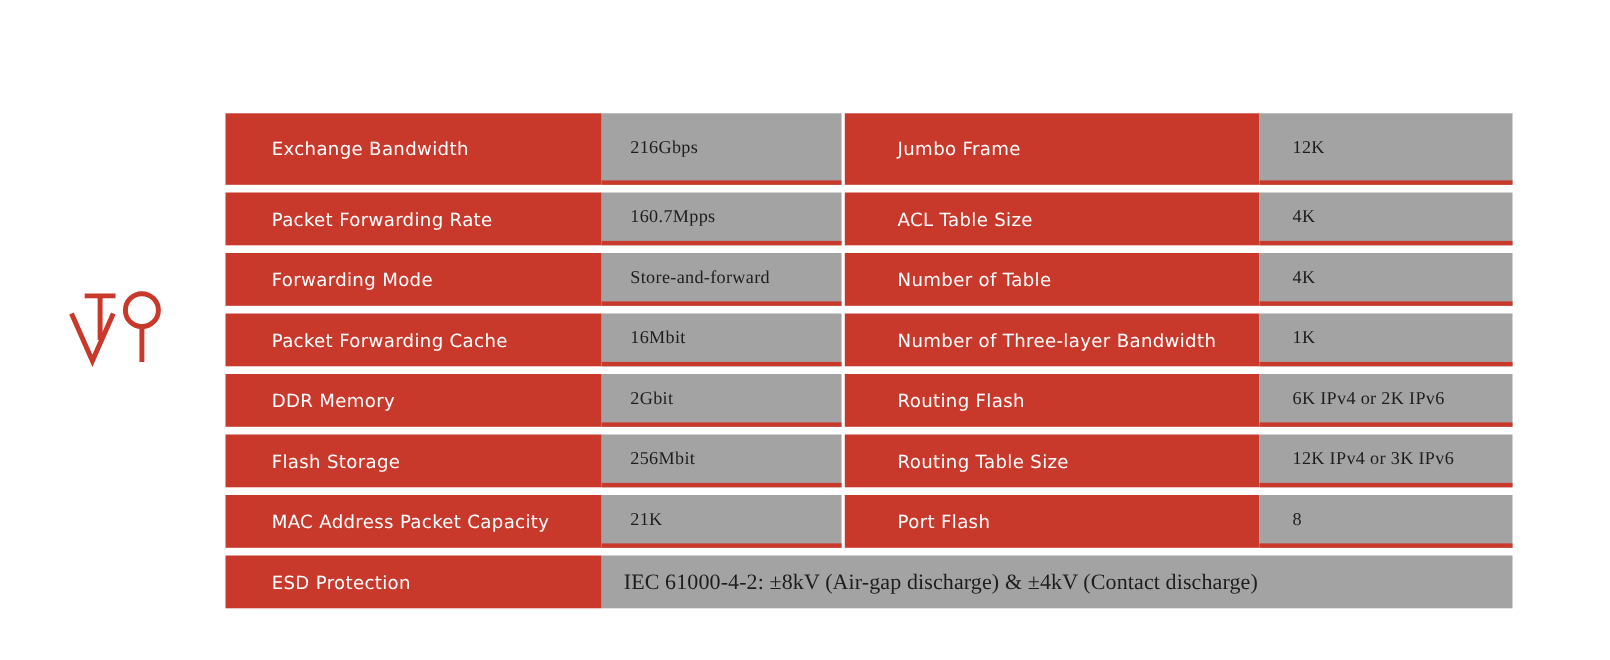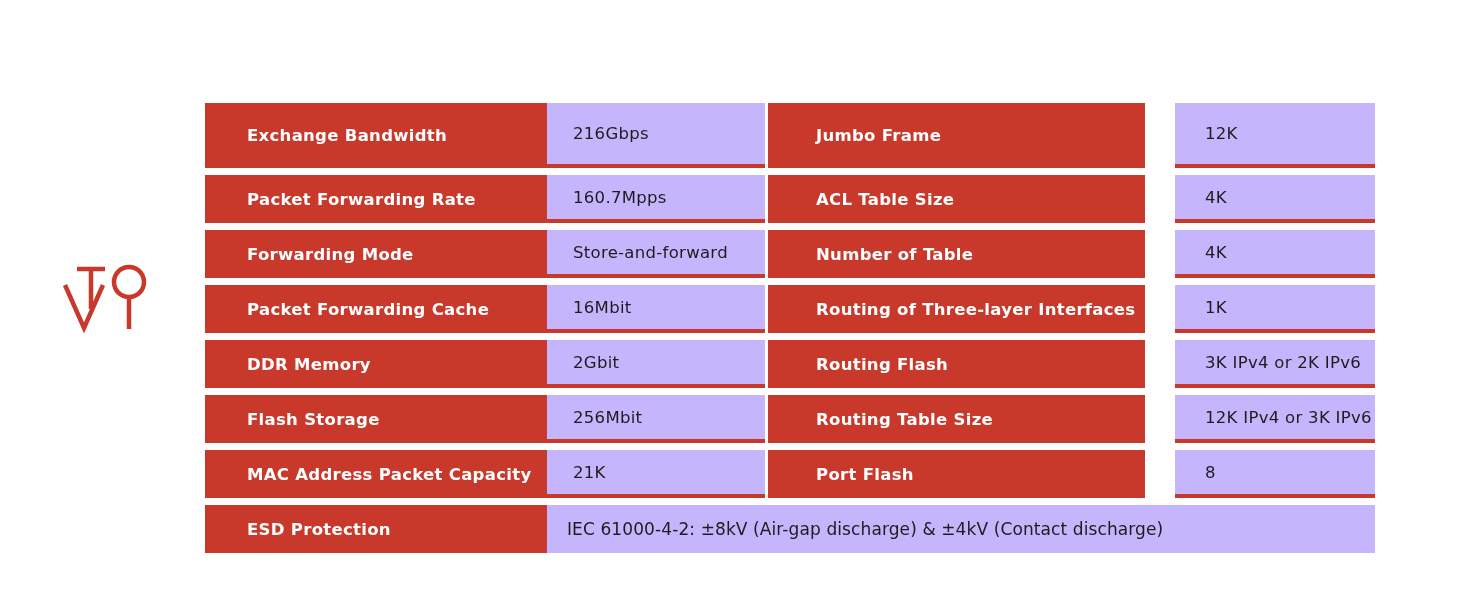--- a/index.html
+++ b/index.html
@@ -44,39 +44,40 @@
     display: flex;
     align-items: center;
     font-size: 16.5px;
     letter-spacing: 0.3px;
     white-space: nowrap;
     overflow: hidden;
   }
   .cell-label {
     background: var(--red, #c8382b);
     color: #ffffff;
-    font-weight: 700;
+    font-weight: 400;
   }
   .cell-label.col-left  { padding-left: 42px; }
   .cell-label.col-right { padding-left: 48px; }
 
   .cell-value {
-    background: #c4b5fd;
+    background: #a3a3a3;
     border-bottom: 4px solid var(--red, #c8382b);
     color: var(--text, #1d1d1d);
+    font-family: Liberation Serif, serif;
   }
   .cell-value.col-left  { padding-left: 26px; margin-right: 3px; }
-  .cell-value.col-right { padding-left: 30px; margin-left: 30px; }
+  .cell-value.col-right { padding-left: 30px; }
 
   .cell-value.esd-span {
     grid-column: 2 / 5;
     border-bottom: none;
     margin-right: 0;
     padding-left: 20px;
-    font-size: 17px;
+    font-size: 20px;
     letter-spacing: 0.1px;
   }
 </style>
 </head>
 <body>
 
 <div class="logo">
   <svg viewBox="0 0 96 86" fill="none" stroke="currentColor" stroke-width="4.5">
     <path d="M20 15 H48 M34 15 V55"></path>
     <circle cx="72" cy="28" r="15"></circle>
@@ -104,29 +105,29 @@
   <div class="spec-row">
     <div class="cell cell-label col-left">Forwarding Mode</div>
     <div class="cell cell-value col-left">Store-and-forward</div>
     <div class="cell cell-label col-right">Number of Table</div>
     <div class="cell cell-value col-right">4K</div>
   </div>
 
   <div class="spec-row">
     <div class="cell cell-label col-left">Packet Forwarding Cache</div>
     <div class="cell cell-value col-left">16Mbit</div>
-    <div class="cell cell-label col-right">Routing of Three-layer Interfaces</div>
+    <div class="cell cell-label col-right">Number of Three-layer Bandwidth</div>
     <div class="cell cell-value col-right">1K</div>
   </div>
 
   <div class="spec-row">
     <div class="cell cell-label col-left">DDR Memory</div>
     <div class="cell cell-value col-left">2Gbit</div>
     <div class="cell cell-label col-right">Routing Flash</div>
-    <div class="cell cell-value col-right">3K IPv4 or 2K IPv6</div>
+    <div class="cell cell-value col-right">6K IPv4 or 2K IPv6</div>
   </div>
 
   <div class="spec-row">
     <div class="cell cell-label col-left">Flash Storage</div>
     <div class="cell cell-value col-left">256Mbit</div>
     <div class="cell cell-label col-right">Routing Table Size</div>
     <div class="cell cell-value col-right">12K IPv4 or 3K IPv6</div>
   </div>
 
   <div class="spec-row">

